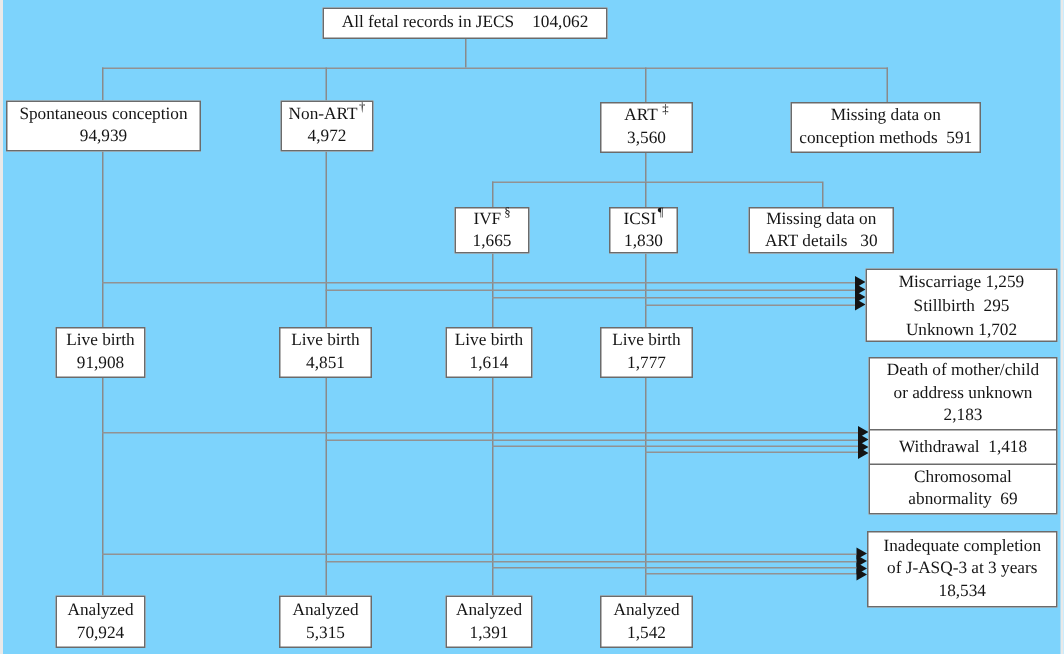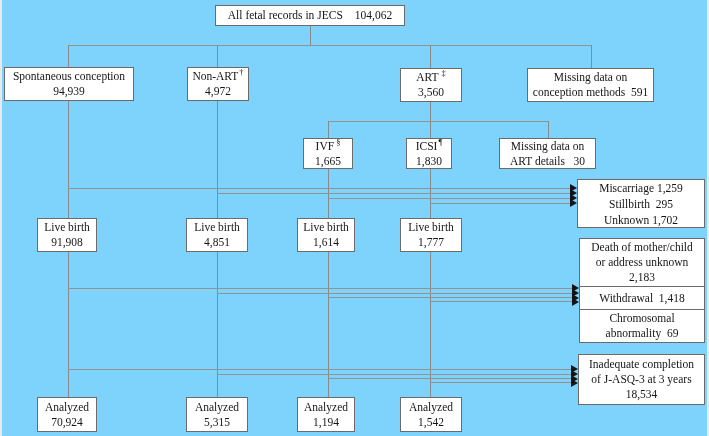--- a/index.html
+++ b/index.html
@@ -181,21 +181,21 @@
     <div class="tl">70,924</div>
   </div>
 
   <div class="box" style="left:186px;top:397px;width:62px;height:35px">
     <div class="tl">Analyzed</div>
     <div class="tl">5,315</div>
   </div>
 
   <div class="box" style="left:297px;top:397px;width:58px;height:35px">
     <div class="tl">Analyzed</div>
-    <div class="tl">1,194</div>
+    <div class="tl">1,391</div>
   </div>
 
   <div class="box" style="left:400px;top:397px;width:62px;height:35px">
     <div class="tl">Analyzed</div>
     <div class="tl">1,542</div>
   </div>
 
 </div>
 
 </body></html>

